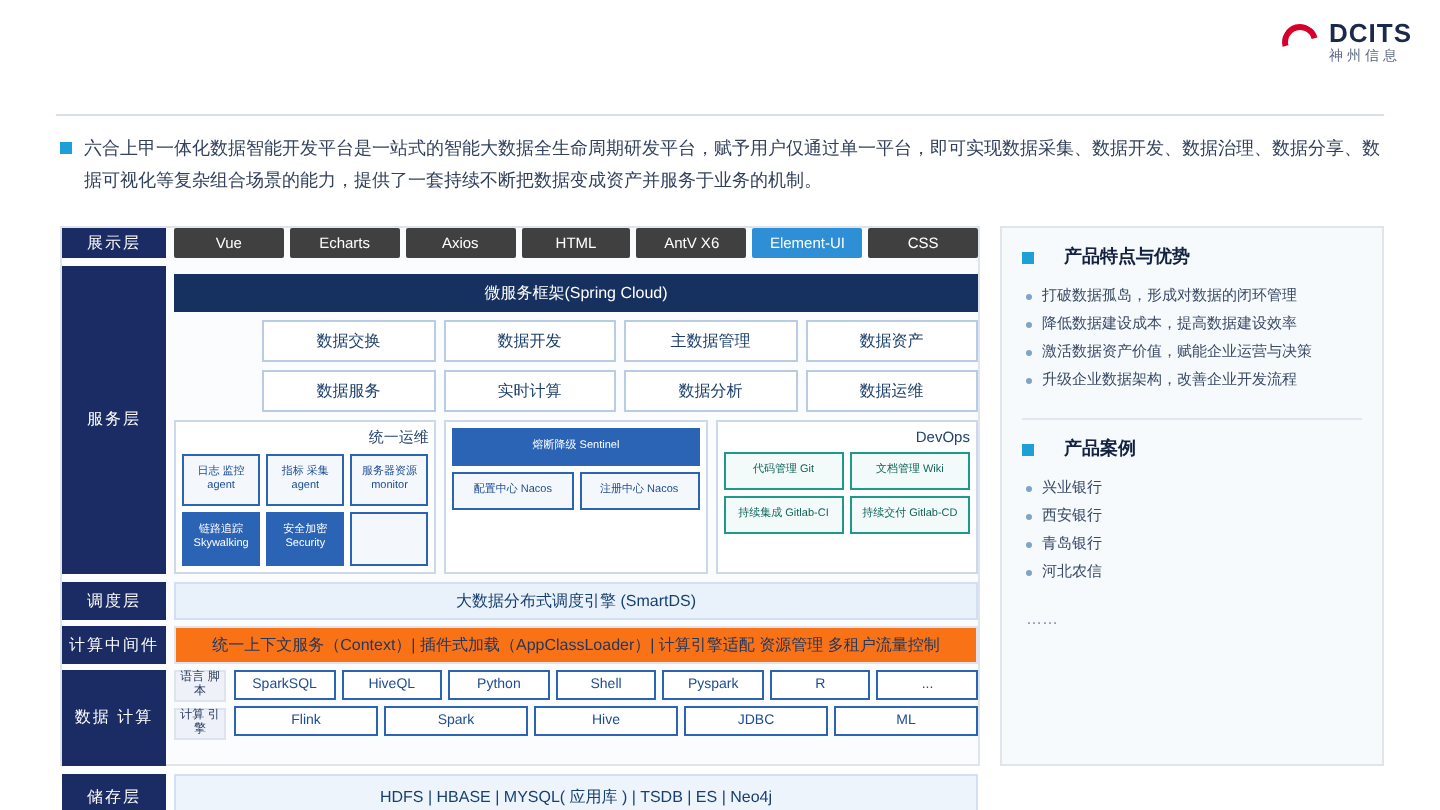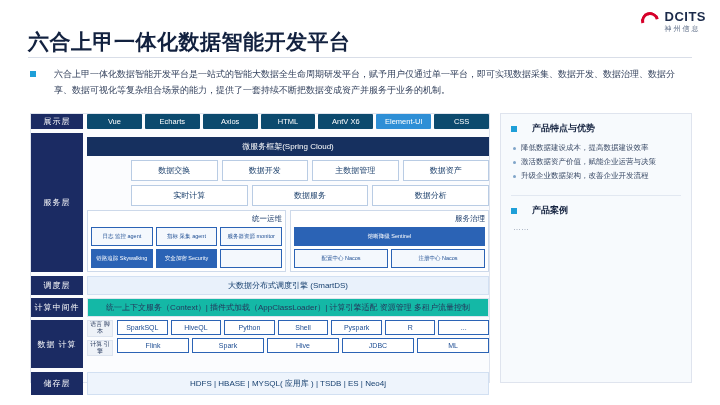--- a/index.html
+++ b/index.html
@@ -30,21 +30,21 @@
   .title {
     position:absolute; left:28px; top:28px;
     font-size:21px; font-weight:bold; color:#12213f; letter-spacing:0.5px;
   }
   .title-rule {
     position:absolute; left:28px; top:57px; width:664px; height:1px; background:#d9dee8;
   }
 
   .intro {
     position:absolute; left:30px; top:66px; width:660px;
-    display:flex; gap:18px;
+    display:flex; gap:6px;
   }
   .intro .bullet {
     width:6px; height:6px; background:#1f9fd8; margin-top:5px; flex:0 0 auto;
   }
   .intro p {
     margin:0; font-size:9px; line-height:16px; color:#33415c;
   }
 
   
   .arch {
@@ -55,32 +55,32 @@
   .row { display:flex; gap:4px; }
   .layer-label {
     width:52px; flex:0 0 52px; background:#1b2b63; color:#fff;
     display:flex; align-items:center; justify-content:center;
     font-size:8px; letter-spacing:1px;
   }
   .content { flex:1; }
 
   .chip-row { display:flex; gap:3px; }
   .chip {
-    flex:1; background:#0c4a6e; color:#fff; font-size:7.5px;
+    flex:1; background:#404040; color:#fff; font-size:7.5px;
     text-align:center; padding:3px 0; border-radius:1px;
   }
   .chip.alt { background:#2e8fd6; }
 
   .band {
     background:#e9f1fb; color:#17406f; font-size:8px;
     text-align:center; padding:3px 0; margin:4px 0 4px;
     border:1px solid #d2e0f2;
   }
   .band.dark { background:#16305f; color:#fff; border-color:#16305f; }
-  .band.plain { background:#14b8a6; color:#24375c; border-color:#dde4ef; }
+  .band.plain { background:#f97316; color:#24375c; border-color:#dde4ef; }
 
   .box-grid { display:flex; gap:4px; margin-bottom:4px;margin-left:44px; }
   .box {
     flex:1; border:1px solid #b9cce4; background:#fff; color:#1b3f6b;
     font-size:8px; text-align:center; padding:4px 0;
   }
 
   .triple { display:flex; gap:4px; }
   .panel {
     flex:1; border:1px solid #cdd9ea; background:#fff; padding:3px;
@@ -149,21 +149,20 @@
   <div class="brand">
     <div class="brand-mark">
         <div class="sw"></div>
       </div>
     <div class="brand-text">
       <div class="brand-en">DCITS</div>
       <div class="brand-cn">神州信息</div>
     </div>
   </div>
 
-  <div class="title">六合上甲一体化数据智能开发平台</div>
   <div class="title-rule"></div>
 
   <div class="intro">
     <div class="bullet"></div>
     <p>六合上甲一体化数据智能开发平台是一站式的智能大数据全生命周期研发平台，赋予用户仅通过单一平台，即可实现数据采集、数据开发、数据治理、数据分享、数据可视化等复杂组合场景的能力，提供了一套持续不断把数据变成资产并服务于业务的机制。</p>
   </div>
 
   <div class="arch">
 
     <div class="row">
@@ -186,43 +185,52 @@
       <div class="content">
         <div class="band dark">微服务框架(Spring Cloud)</div>
 
         <div class="box-grid">
           <div class="box">数据交换</div>
           <div class="box">数据开发</div>
           <div class="box">主数据管理</div>
           <div class="box">数据资产</div>
         </div>
         <div class="box-grid">
+          <div class="box">数据服务</div>
           <div class="box">实时计算</div>
-          <div class="box">数据服务</div>
           <div class="box">数据分析</div>
+          <div class="box">数据运维</div>
         </div>
 
         <div class="triple">
           <div class="panel">
             <div class="panel-title">统一运维</div>
             <div class="mini-grid">
               <div class="mini">日志 监控 agent</div>
               <div class="mini">指标 采集 agent</div>
               <div class="mini">服务器资源 monitor</div>
               <div class="mini fill">链路追踪 Skywalking</div>
               <div class="mini fill">安全加密 Security</div>
               <div class="mini"></div>
             </div>
           </div>
           <div class="panel">
-            <div class="panel-title">服务治理</div>
             <div class="mini-grid">
               <div class="mini fill wide">熔断降级 Sentinel</div>
               <div class="mini two">配置中心 Nacos</div>
               <div class="mini two">注册中心 Nacos</div>
+            </div>
+          </div>
+          <div class="panel">
+            <div class="panel-title">DevOps</div>
+            <div class="mini-grid">
+              <div class="mini two teal">代码管理 Git</div>
+              <div class="mini two teal">文档管理 Wiki</div>
+              <div class="mini two teal">持续集成 Gitlab-CI</div>
+              <div class="mini two teal">持续交付 Gitlab-CD</div>
             </div>
           </div>
         </div>
       </div>
     </div>
 
     <div class="row" style="margin-top:4px;">
       <div class="layer-label">调度层</div>
       <div class="content">
         <div class="band" style="margin:0;">大数据分布式调度引擎 (SmartDS)</div>
@@ -277,27 +285,34 @@
     </div>
 
   </div>
 
   <div class="side">
     <div class="side-head">
       <div class="sq"></div>
       <span>产品特点与优势</span>
     </div>
     <ul>
+      <li>打破数据孤岛，形成对数据的闭环管理</li>
       <li>降低数据建设成本，提高数据建设效率</li>
       <li>激活数据资产价值，赋能企业运营与决策</li>
       <li>升级企业数据架构，改善企业开发流程</li>
     </ul>
 
     <div class="side-divider"></div>
 
     <div class="side-head">
       <div class="sq"></div>
       <span>产品案例</span>
     </div>
+    <ul>
+      <li>兴业银行</li>
+      <li>西安银行</li>
+      <li>青岛银行</li>
+      <li>河北农信</li>
+    </ul>
     <div class="ellipsis">……</div>
   </div>
 
 </div>
 
 </body></html>

